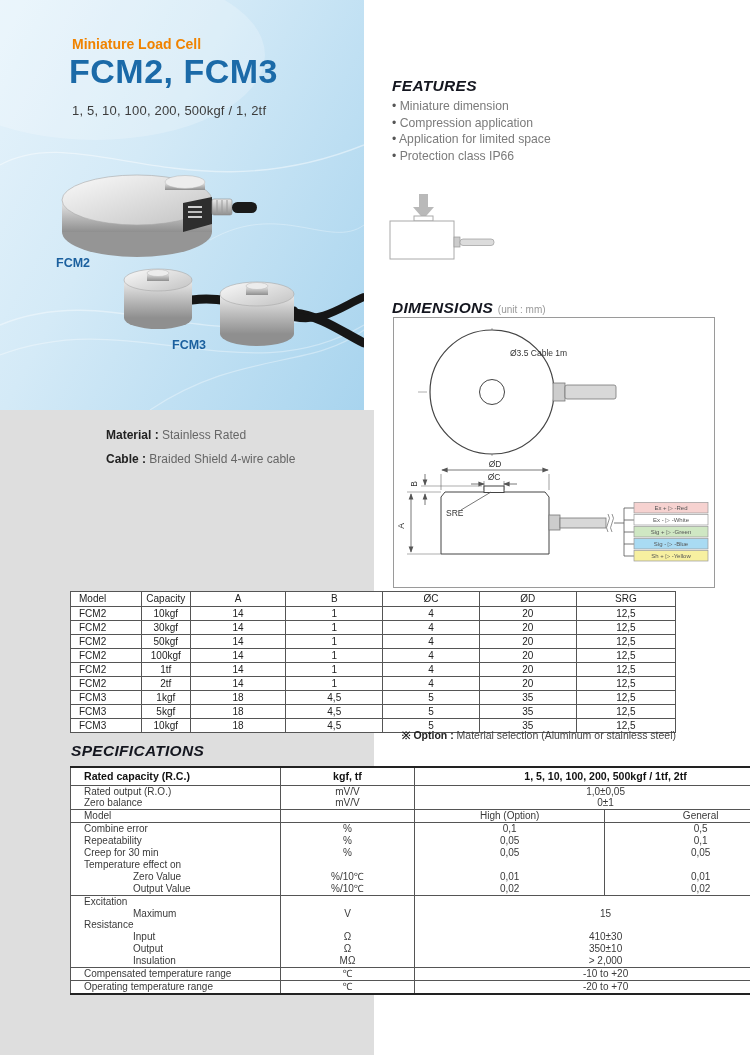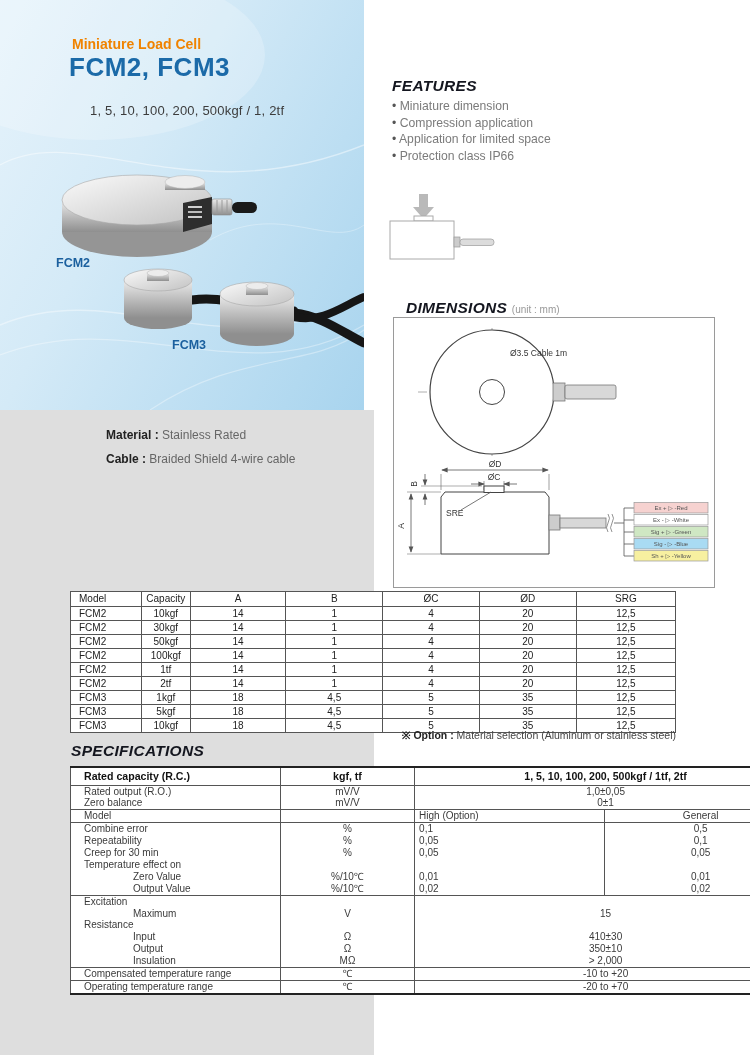--- a/index.html
+++ b/index.html
@@ -7,35 +7,35 @@
         font-family:"Liberation Sans", sans-serif;color:#333;}
   .abs{position:absolute;}
 
   
   .gray-band{left:0;top:410px;width:374px;height:645px;background:#dedede;}
 
   
   .hero{left:0;top:0;width:364px;height:410px;
         background:linear-gradient(118deg,#e6f3fb 0%,#d4eaf7 38%,#a8d4ee 100%);}
   .hero-eyebrow{left:72px;top:36px;font-size:14px;font-weight:bold;}
-  .hero-title{left:69px;top:52px;font-size:26px;font-weight:bold;letter-spacing:0.5px;}
-  .hero-sub{left:72px;top:103px;font-size:13px;color:#3c3c3c;letter-spacing:0.2px;margin-left:18px;}
+  .hero-title{left:69px;top:52px;font-size:34px;font-weight:bold;letter-spacing:0.5px;}
+  .hero-sub{left:72px;top:103px;font-size:13px;color:#3c3c3c;letter-spacing:0.2px;}
 
   
   .info{left:72px;top:423px;font-size:12px;line-height:24px;}
   .info b{color:#222;padding-left:34px;}
   .info span.v{color:#666;}
 
   
   .sec-h{font-style:italic;font-weight:bold;font-size:15.5px;color:#14161f;letter-spacing:0.3px;}
   .features-h{left:392px;top:77px;}
   .features-list{left:392px;top:98px;font-size:12.2px;color:#7b7b7b;line-height:16.5px;}
   .features-list div::before{content:"• ";color:#555;}
 
-  .dim-h{left:406px;top:299px;text-align:right;}
+  .dim-h{left:392px;top:299px;text-align:right;}
   .dim-unit{font-style:normal;font-weight:normal;font-size:10px;color:#999;letter-spacing:0;}
 
   .dim-panel{left:393px;top:317px;width:320px;height:269px;border:1px solid #9a9a9a;background:#fff;}
 
   
   table.dimt{position:absolute;left:70px;top:591px;width:606px;border-collapse:collapse;
              table-layout:fixed;background:#fff;font-size:10px;color:#222;
              border:1.5px solid #333;}
   table.dimt td{border:1px solid #555;height:13px;line-height:13px;text-align:center;
                 padding:0 3px;white-space:nowrap;overflow:hidden;}
@@ -50,21 +50,21 @@
   
   table.spec{position:absolute;left:70px;top:766px;width:727px;border-collapse:collapse;
              table-layout:fixed;background:#fff;font-size:10px;color:#3a3a3a;
              border-left:1px solid #555;border-right:1px solid #555;
              border-top:2px solid #222;border-bottom:2px solid #222;}
   table.spec td{padding:0 4px;height:11.9px;line-height:11.9px;white-space:nowrap;overflow:hidden;}
   table.spec td.lab{text-align:left;padding-left:13px;}
   table.spec td.ind{padding-left:62px;}
   table.spec td.unit{border-left:1px solid #555;border-right:1px solid #555;text-align:center;}
   table.spec td.val{text-align:center;}
-  table.spec td.hi{border-right:1px solid #555;text-align:left;}
+  table.spec td.hi{border-right:1px solid #555;text-align:center;}
   table.spec tr.hd td{height:16.5px;line-height:16.5px;font-weight:bold;font-size:10.6px;color:#111;}
   table.spec tr.hd td.lab{padding-left:13px;}
   table.spec tr.hd td{border-bottom:1px solid #555;}
   table.spec tr.sep td{border-top:1px solid #555;}
 
   svg text{font-family:"Liberation Sans", sans-serif;}
 </style>
 </head>
 <body>
 

